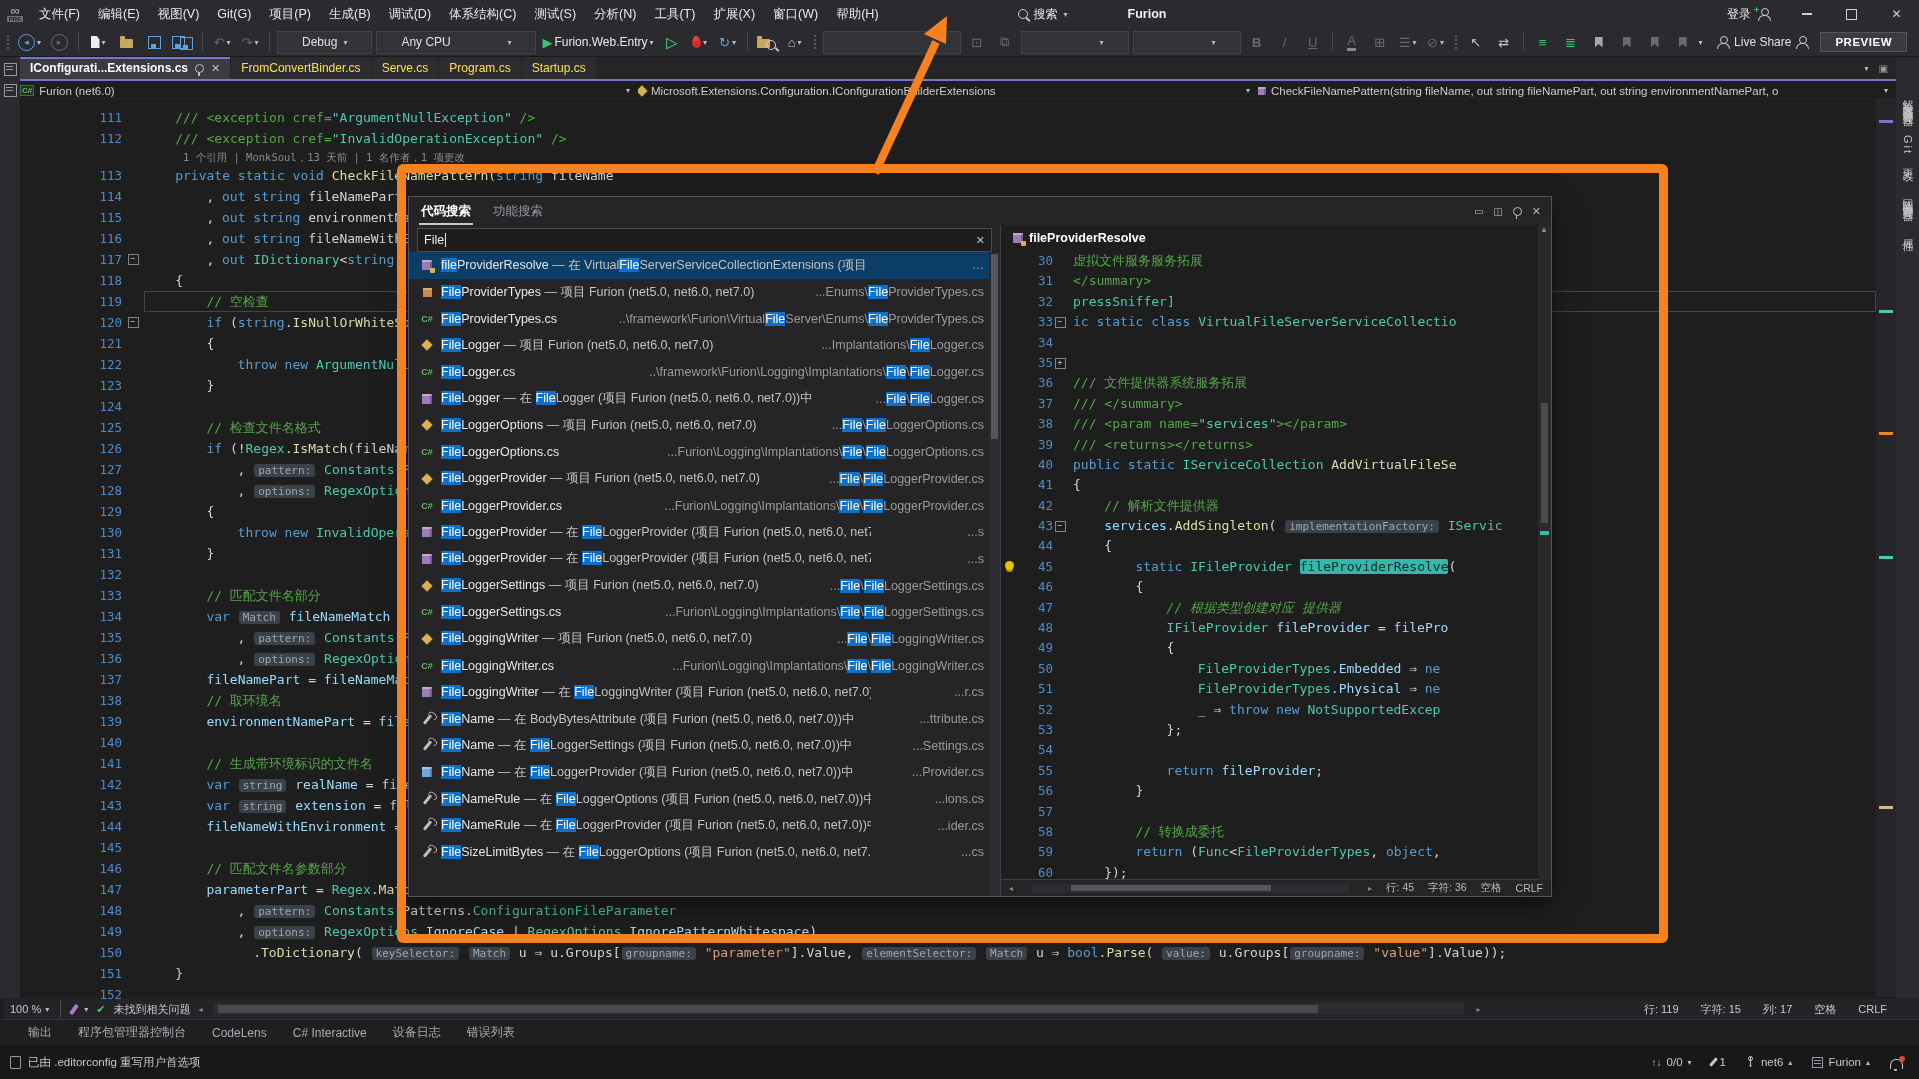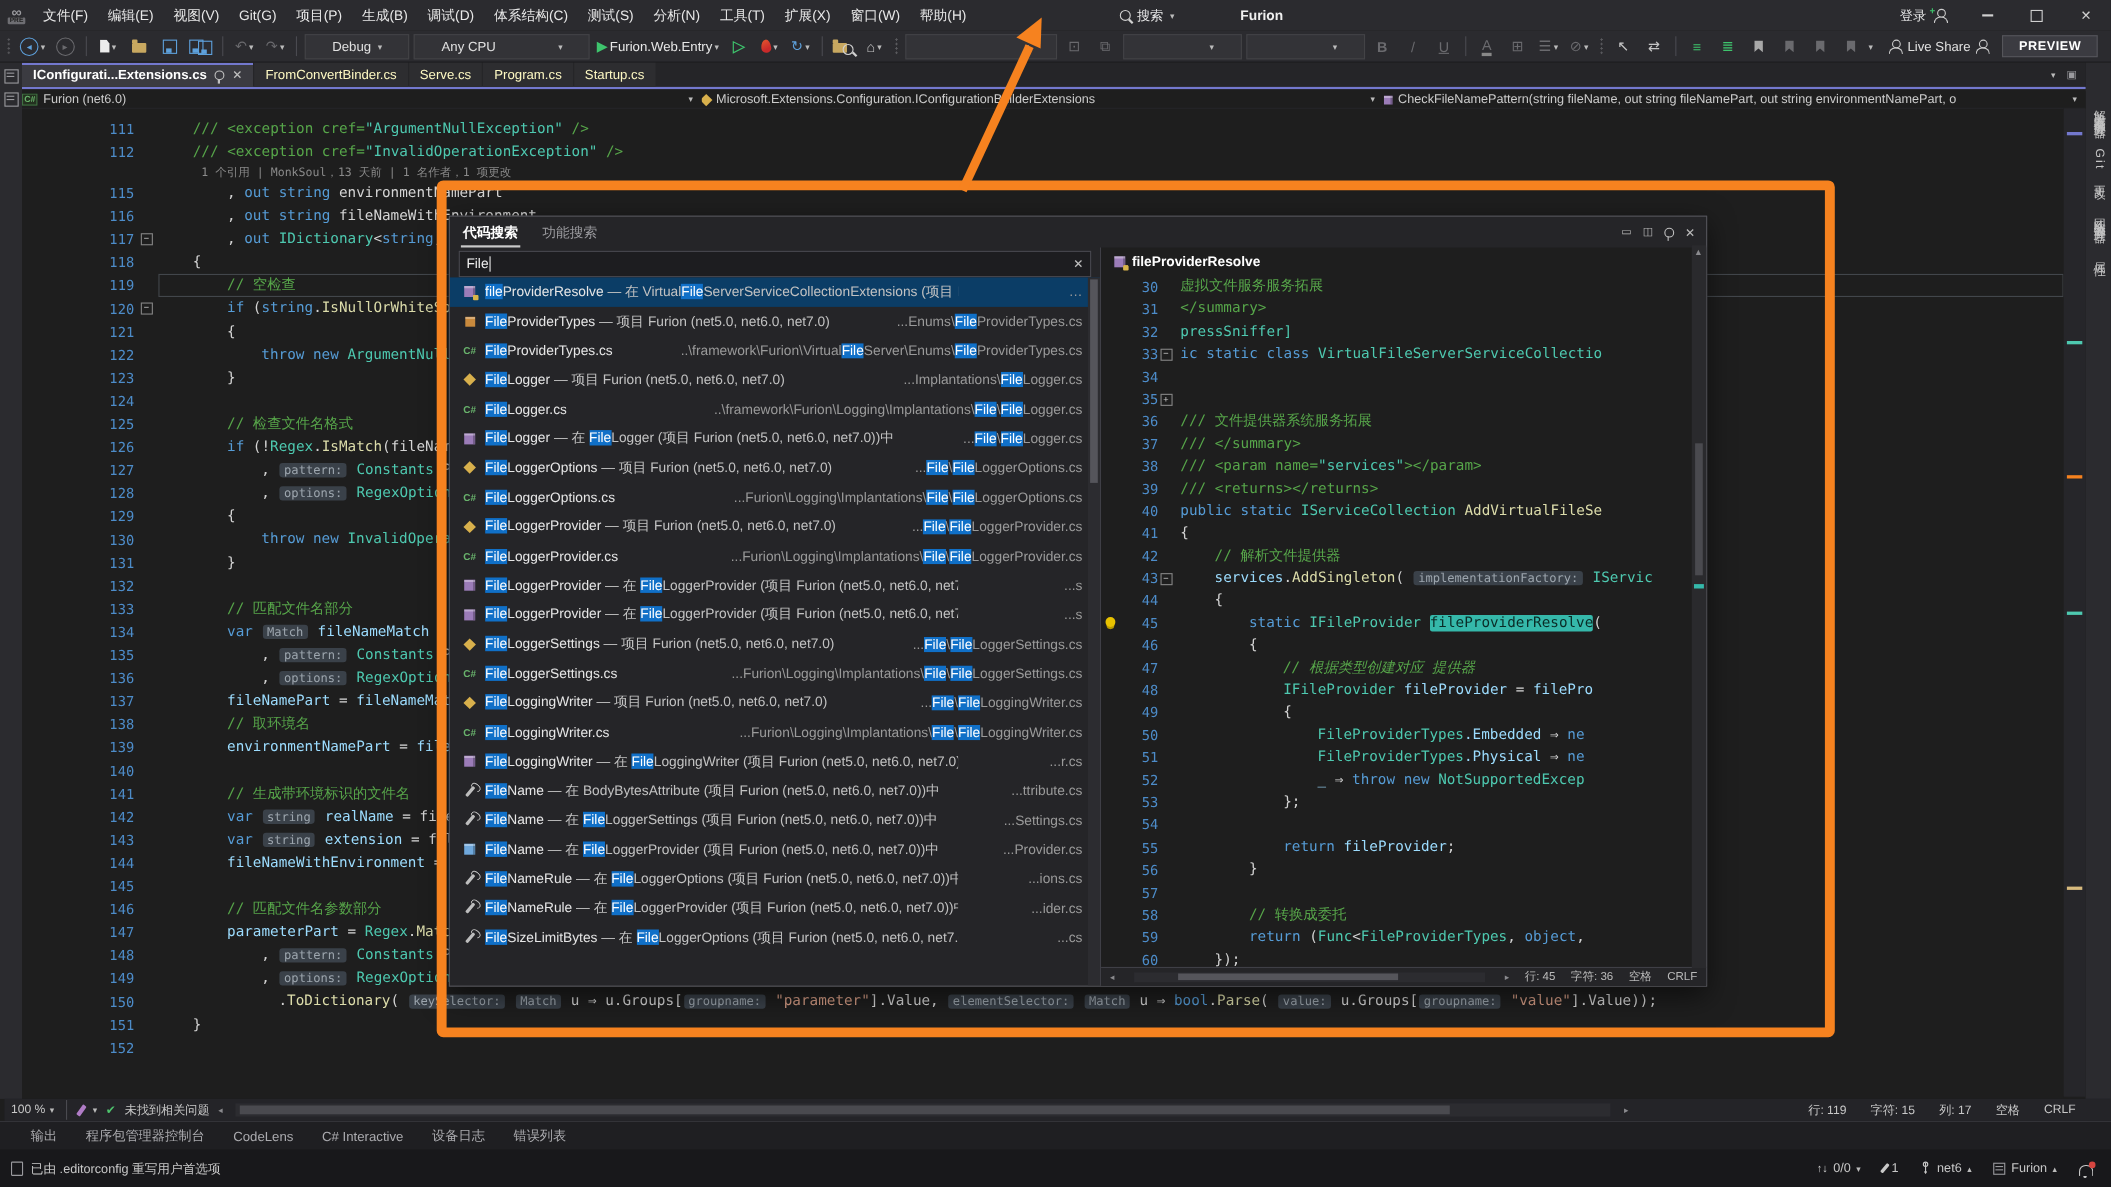--- a/index.html
+++ b/index.html
@@ -49,21 +49,21 @@
   #preview-btn{margin:0 12px 0 8px;background:#3B3B41;border:1px solid #55555A;color:#FFFFFF;font-weight:bold;font-size:11.5px;padding:3px 14px;letter-spacing:.5px;}
   #liveshare{display:flex;align-items:center;gap:5px;color:#E0E0E0;}
   
   #leftstrip{position:absolute;left:0;top:57px;width:20px;height:942px;background:#2B2B2F;display:flex;flex-direction:column;align-items:center;padding-top:6px;box-sizing:border-box;gap:8px;}
   .dockic{width:11px;height:11px;border:1.3px solid #9A9A9E;position:relative;}
   .dockic::after{content:"";position:absolute;left:1px;top:2px;width:7px;height:1.3px;background:#9A9A9E;box-shadow:0 3px 0 #9A9A9E;}
   #rightstrip{position:absolute;right:0;top:57px;width:23px;height:942px;background:#2B2B2F;display:flex;flex-direction:column;align-items:center;padding-top:34px;box-sizing:border-box;gap:26px;}
   .vtab{writing-mode:vertical-rl;font-size:11px;color:#C4C4C4;letter-spacing:2px;cursor:default;}
   
   #tabstrip{position:absolute;left:20px;top:57px;width:1876px;height:24px;background:#252528;display:flex;align-items:stretch;border-bottom:2px solid #7378CE;box-sizing:border-box;}
-  .doctab{display:flex;align-items:center;gap:7px;padding:0 10px;background:#2D2D30;color:#fef9c3;font-size:12px;margin-right:1px;}
+  .doctab{display:flex;align-items:center;gap:7px;padding:0 10px;background:#2D2D30;color:#fde047;font-size:12px;margin-right:1px;}
   .doctab.active{background:#3B3B41;color:#FFFFFF;font-weight:bold;box-shadow:inset 0 2px 0 #7378CE;}
   .doctab .x{color:#C0C0C0;font-size:11px;}
   .pin{width:7px;height:7px;border:1.4px solid #C0C0C0;border-radius:50%;position:relative;display:inline-block;}
   .pin::after{content:"";position:absolute;left:2.2px;top:7px;width:1.4px;height:4px;background:#C0C0C0;}
   #tabstrip-right{margin-left:auto;display:flex;align-items:center;gap:10px;padding-right:8px;color:#9A9A9E;}
   
   #breadcrumb{position:absolute;left:20px;top:83px;width:1876px;height:16px;background:#1E1E1E;display:flex;align-items:center;font-size:11.5px;color:#CCCCCC;border-bottom:1px solid #252528;box-sizing:border-box;}
   .crumb{display:flex;align-items:center;gap:5px;overflow:hidden;white-space:nowrap;}
   .crumb .caret{margin:0 8px;}
   .csharp-ic{font-size:8px;font-weight:bold;color:#69B36C;border:1px solid #3F6F42;padding:0 1px;background:#23301F;line-height:9px;}
@@ -405,20 +405,22 @@
       <span class="cube" style="width:8px;height:8px;"></span>
       <span>CheckFileNamePattern(string fileName, out string fileNamePart, out string environmentNamePart, o</span>
       <span class="caret" style="margin-left:auto;">▾</span>
     </div>
   </div>
 
   <div id="editor" class="mono">
       <div class="ed-line"><div class="ed-margin"></div><div class="ed-num">111</div><div class="ed-fold"></div><div class="ed-code" style="padding-left: 31.2px;"><span class="sg c">/// &lt;exception cref=</span><span class="sg xs">"ArgumentNullException"</span><span class="sg c"> /&gt;</span></div></div>
       <div class="ed-line"><div class="ed-margin"></div><div class="ed-num">112</div><div class="ed-fold"></div><div class="ed-code" style="padding-left: 31.2px;"><span class="sg c">/// &lt;exception cref=</span><span class="sg xs">"InvalidOperationException"</span><span class="sg c"> /&gt;</span></div></div>
       <div class="codelens">1 个引用 | MonkSoul，13 天前 | 1 名作者，1 项更改</div>
+      <div class="ed-line"><div class="ed-margin"></div><div class="ed-num">113</div><div class="ed-fold"></div><div class="ed-code" style="padding-left: 31.2px;"><span class="sg k">private static void </span><span class="sg m">CheckFileNamePattern</span><span class="sg p">(</span><span class="sg k">string</span><span class="sg p"> fileName</span></div></div>
+      <div class="ed-line"><div class="ed-margin"></div><div class="ed-num">114</div><div class="ed-fold"></div><div class="ed-code" style="padding-left: 62.4px;"><span class="sg p">, </span><span class="sg k">out string </span><span class="sg p">fileNamePart</span></div></div>
       <div class="ed-line"><div class="ed-margin"></div><div class="ed-num">115</div><div class="ed-fold"></div><div class="ed-code" style="padding-left: 62.4px;"><span class="sg p">, </span><span class="sg k">out string </span><span class="sg p">environmentNamePart</span></div></div>
       <div class="ed-line"><div class="ed-margin"></div><div class="ed-num">116</div><div class="ed-fold"></div><div class="ed-code" style="padding-left: 62.4px;"><span class="sg p">, </span><span class="sg k">out string </span><span class="sg p">fileNameWithEnvironment</span></div></div>
       <div class="ed-line"><div class="ed-margin"></div><div class="ed-num">117</div><div class="ed-fold"><span class="foldbox">−</span></div><div class="ed-code" style="padding-left: 62.4px;"><span class="sg p">, </span><span class="sg k">out </span><span class="sg t">IDictionary</span><span class="sg p">&lt;</span><span class="sg k">string</span><span class="sg p">, </span><span class="sg k">bool</span><span class="sg p">&gt; parameters)</span></div></div>
       <div class="ed-line"><div class="ed-margin"></div><div class="ed-num">118</div><div class="ed-fold"></div><div class="ed-code" style="padding-left: 31.2px;"><span class="sg p">{</span></div></div>
       <div class="ed-line cur"><div class="ed-margin"></div><div class="ed-num">119</div><div class="ed-fold"></div><div class="ed-code" style="padding-left: 62.4px;"><span class="sg c">// 空检查</span></div></div>
       <div class="ed-line"><div class="ed-margin"></div><div class="ed-num">120</div><div class="ed-fold"><span class="foldbox">−</span></div><div class="ed-code" style="padding-left: 62.4px;"><span class="sg k">if </span><span class="sg p">(</span><span class="sg k">string</span><span class="sg p">.</span><span class="sg m">IsNullOrWhiteSpace</span><span class="sg p">(fileName))</span></div></div>
       <div class="ed-line"><div class="ed-margin"></div><div class="ed-num">121</div><div class="ed-fold"></div><div class="ed-code" style="padding-left: 62.4px;"><span class="sg p">{</span></div></div>
       <div class="ed-line"><div class="ed-margin"></div><div class="ed-num">122</div><div class="ed-fold"></div><div class="ed-code" style="padding-left: 93.6px;"><span class="sg k">throw new </span><span class="sg t">ArgumentNullException</span><span class="sg p">(fileName);</span></div></div>
       <div class="ed-line"><div class="ed-margin"></div><div class="ed-num">123</div><div class="ed-fold"></div><div class="ed-code" style="padding-left: 62.4px;"><span class="sg p">}</span></div></div>
       <div class="ed-line"><div class="ed-margin"></div><div class="ed-num">124</div><div class="ed-fold"></div><div class="ed-code" style="padding-left: 0px;"></div></div>

